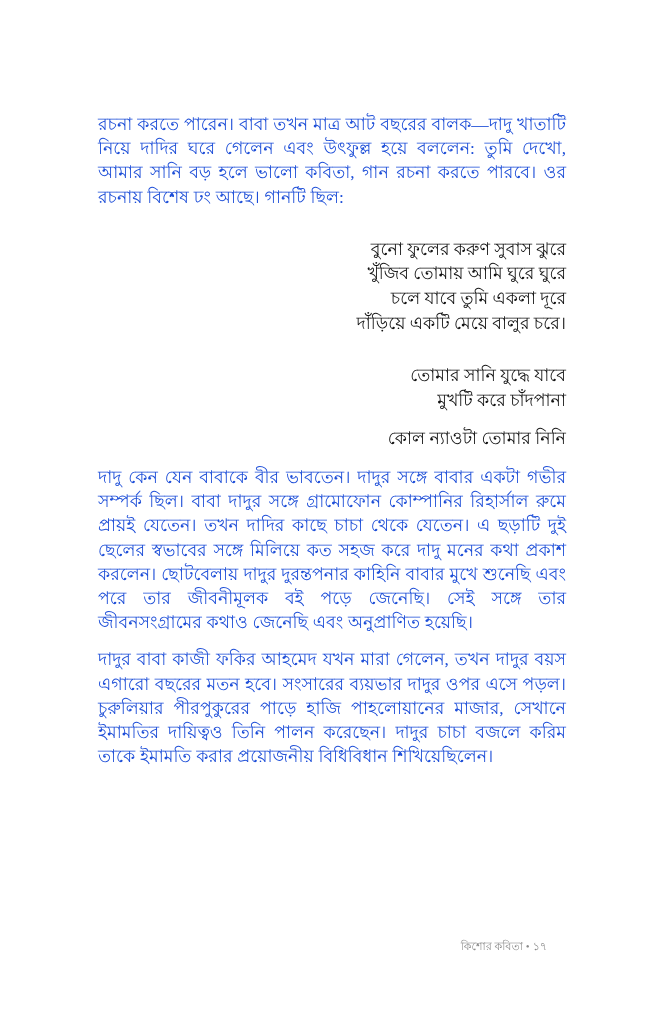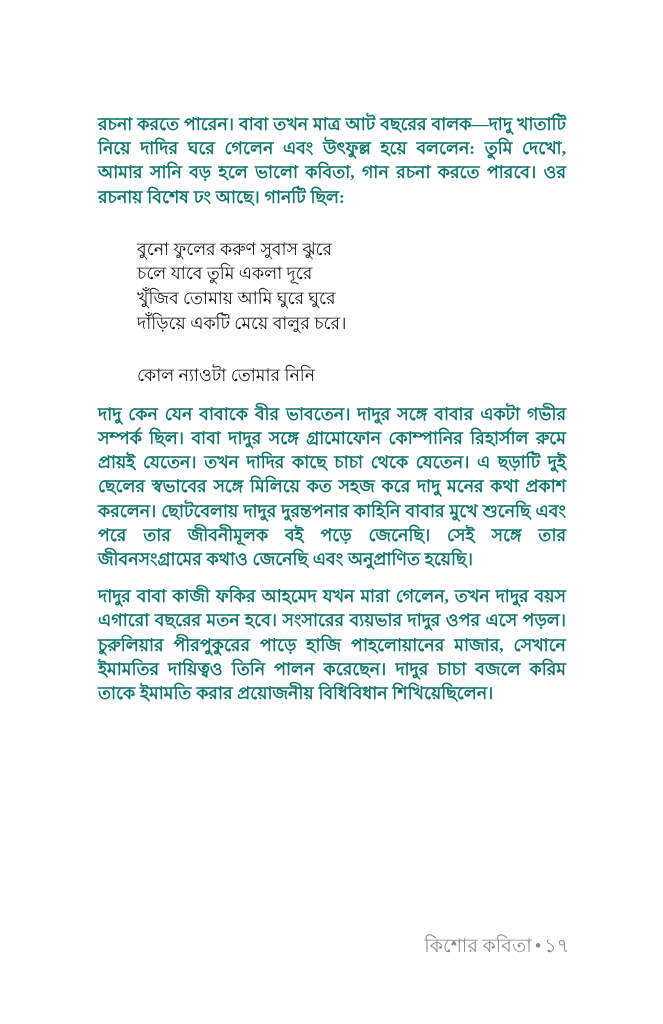--- a/index.html
+++ b/index.html
@@ -26,51 +26,51 @@
     left: 98px;
     top: 112px;
     width: 468px;
   }
   p.para {
     margin: 0 0 13px 0;
     font-size: 17.4px;
     line-height: 24.2px;
     text-align: justify;
     text-justify: inter-word;
-    color: #0f766e;
+    color: #1d4ed8;
     letter-spacing: 0;
     word-spacing: 0.4px;
-    font-weight: bold;
   }
   p.para.last {
     margin-bottom: 0;
   }
   .verse {
     margin: 28px 0 14px 0;
     padding-left: 39px;
+    text-align: right;
   }
   .verse-stanza {
     margin: 0 0 14px 0;
   }
   .verse-stanza:last-child {
     margin-bottom: 0;
   }
   .verse-line {
     font-size: 17.4px;
     line-height: 24.6px;
     color: #121212;
     white-space: nowrap;
   }
   .footer {
     position: absolute;
     left: 98px;
-    right: 94px;
+    right: 116px;
     top: 936px;
     text-align: right;
-    font-size: 19px;
+    font-size: 11px;
     line-height: 20px;
     color: #8a8a8a;
   }
   .footer .sep {
     display: inline-block;
     padding: 0 3px;
   }
   .footer .pagenum {
     color: #8a8a8a;
   }
@@ -80,28 +80,32 @@
 
 <div class="page">
 
   <div class="text-column">
 
     <p class="para">রচনা করতে পারেন। বাবা তখন মাত্র আট বছরের বালক—দাদু খাতাটি নিয়ে দাদির ঘরে গেলেন এবং উৎফুল্ল হয়ে বললেন: তুমি দেখো, আমার সানি বড় হলে ভালো কবিতা, গান রচনা করতে পারবে। ওর রচনায় বিশেষ ঢং আছে। গানটি ছিল:</p>
 
     <div class="verse">
       <div class="verse-stanza">
         <div class="verse-line">বুনো ফুলের করুণ সুবাস ঝুরে</div>
+        <div class="verse-line">খুঁজিব তোমায় আমি ঘুরে ঘুরে</div>
         <div class="verse-line">চলে যাবে তুমি একলা দূরে</div>
-        <div class="verse-line">খুঁজিব তোমায় আমি ঘুরে ঘুরে</div>
         <div class="verse-line">দাঁড়িয়ে একটি মেয়ে বালুর চরে।</div>
       </div>
     </div>
 
 
     <div class="verse">
+      <div class="verse-stanza">
+        <div class="verse-line">তোমার সানি যুদ্ধে যাবে</div>
+        <div class="verse-line">মুখটি করে চাঁদপানা</div>
+      </div>
       <div class="verse-stanza">
         <div class="verse-line">কোল ন্যাওটা তোমার নিনি</div>
       </div>
     </div>
 
     <p class="para">দাদু কেন যেন বাবাকে বীর ভাবতেন। দাদুর সঙ্গে বাবার একটা গভীর সম্পর্ক ছিল। বাবা দাদুর সঙ্গে গ্রামোফোন কোম্পানির রিহার্সাল রুমে প্রায়ই যেতেন। তখন দাদির কাছে চাচা থেকে যেতেন। এ ছড়াটি দুই ছেলের স্বভাবের সঙ্গে মিলিয়ে কত সহজ করে দাদু মনের কথা প্রকাশ করলেন। ছোটবেলায় দাদুর দুরন্তপনার কাহিনি বাবার মুখে শুনেছি এবং পরে তার জীবনীমূলক বই পড়ে জেনেছি। সেই সঙ্গে তার জীবনসংগ্রামের কথাও জেনেছি এবং অনুপ্রাণিত হয়েছি।</p>
 
     <p class="para">দাদুর বাবা কাজী ফকির আহমেদ যখন মারা গেলেন, তখন দাদুর বয়স এগারো বছরের মতন হবে। সংসারের ব্যয়ভার দাদুর ওপর এসে পড়ল। চুরুলিয়ার পীরপুকুরের পাড়ে হাজি পাহলোয়ানের মাজার, সেখানে ইমামতির দায়িত্বও তিনি পালন করেছেন। দাদুর চাচা বজলে করিম তাকে ইমামতি করার প্রয়োজনীয় বিধিবিধান শিখিয়েছিলেন।</p>
 
 

